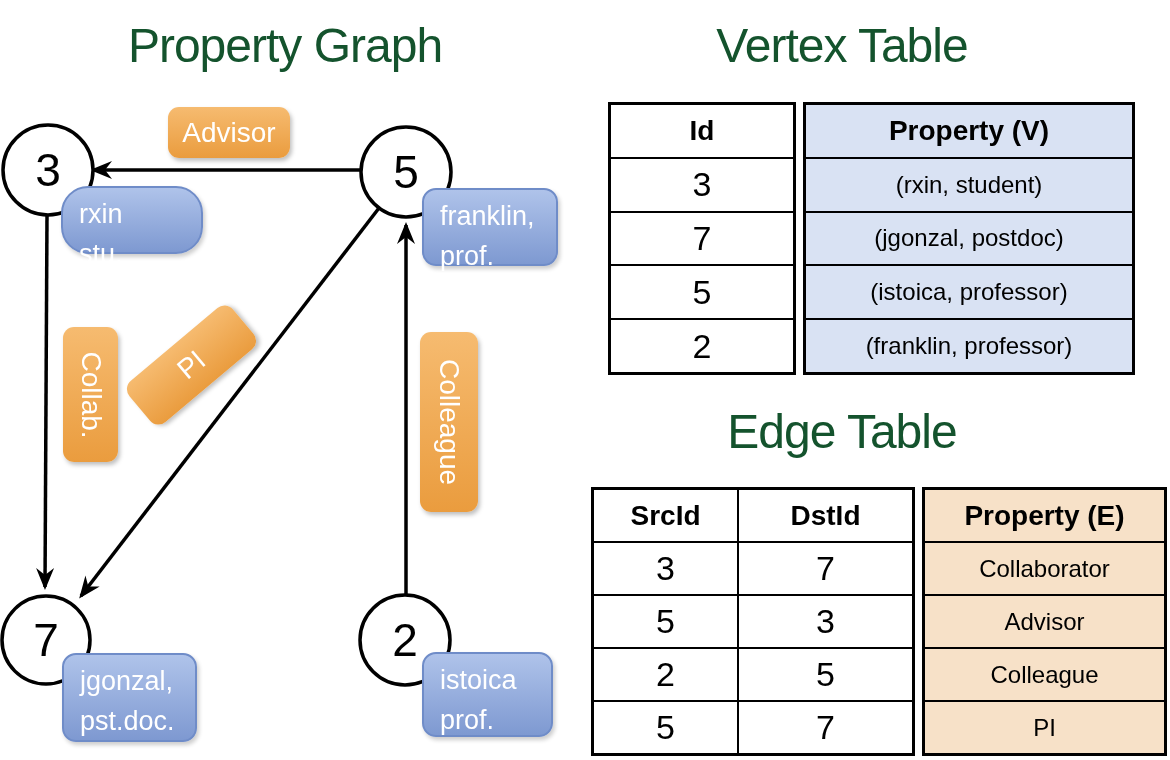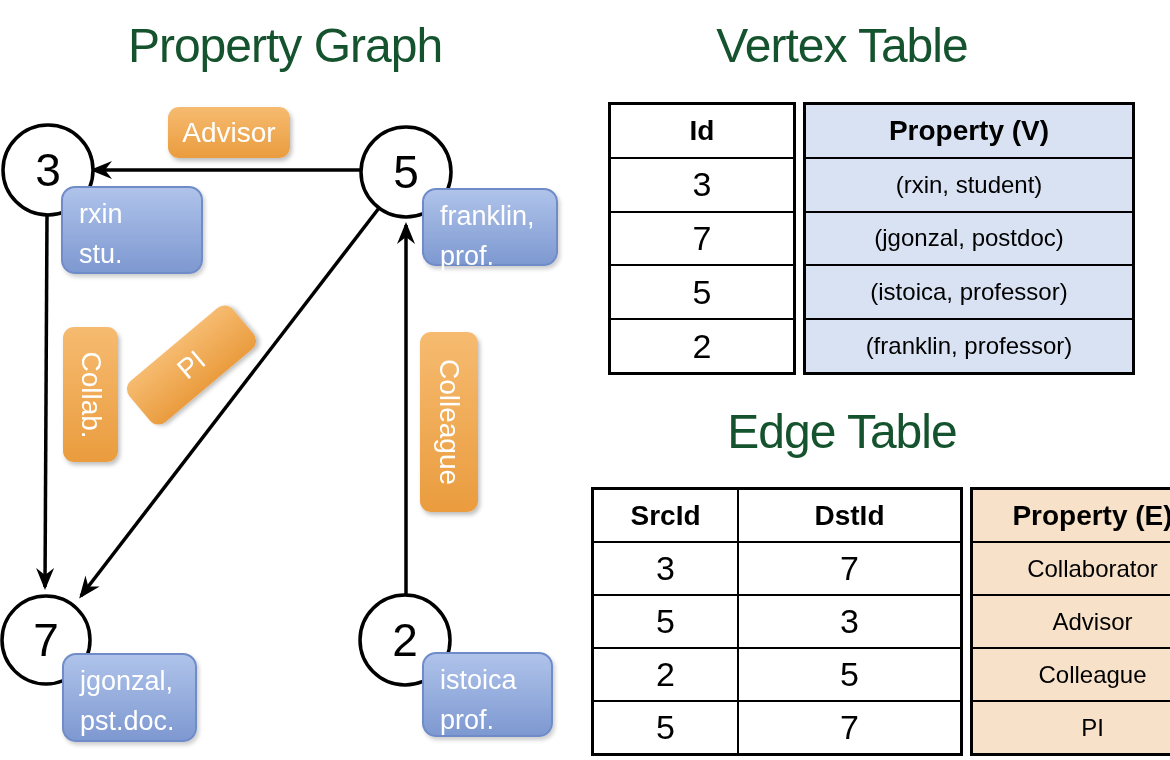--- a/index.html
+++ b/index.html
@@ -31,21 +31,21 @@
   #lbl-pi        { left:124px; top:338px; width:135px; height:54px; transform:rotate(-40deg); }
   #lbl-colleague { left:420px; top:332px; width:58px;  height:180px; }
 
   
   .bluebox {
     position:absolute; border-radius:14px; box-sizing:border-box; color:#fff;
     background:linear-gradient(180deg,#AFC3EA 0%,#7E99D1 100%);
     border:2px solid #6F8CC8; box-shadow:2px 3px 4px rgba(0,0,0,0.2);
     font-size:27px; line-height:40px; padding:6px 0 0 16px; white-space:nowrap;
   }
-  #box-rxin     { left:61px;  top:186px; width:142px; height:88px; }
+  #box-rxin     { left:61px;  top:186px; width:142px; height:68px;border-radius:27px; }
   #box-franklin { left:422px; top:188px; width:136px; height:78px; }
   #box-jgonzal  { left:62px;  top:653px; width:135px; height:89px; }
   #box-istoica  { left:422px; top:652px; width:131px; height:85px; }
 
   
   .tbl { position:absolute; display:flex; gap:7px; }
   .sub { box-sizing:border-box; border:3px solid #000; display:flex; flex-direction:column; background:#fff; }
   .sub .row { flex:1; display:flex; border-top:2px solid #000; min-height:0; }
   .sub .row:first-child { border-top:none; }
   .cell { flex:1; display:flex; align-items:center; justify-content:center; }
@@ -53,21 +53,21 @@
   .num { font-size:34px; }
   .txt { font-size:24px; }
   .vprop { background:#D9E2F3; }
   .eprop { background:#F7E1C8; }
   .split > .cell + .cell { border-left:2px solid #000; }
   .w-src { flex:0 0 143px; }
   #vertex-table { left:592px; top:102px; height:273px;margin-left:16px; }
   #vertex-table .sub-id   { width:188px; }
   #vertex-table .sub-prop { width:332px; }
   #edge-table { left:591px; top:487px; height:269px; }
-  #edge-table .sub-ids  { width:372px; }
+  #edge-table .sub-ids  { width:324px; }
   #edge-table .sub-prop { width:245px; }
 </style>
 </head>
 <body>
 
 <div class="canvas">
 
   <div class="big-title" id="graph-title">Property Graph</div>
   <div class="big-title" id="vertex-title">Vertex Table</div>
   <div class="big-title" id="edge-title">Edge Table</div>

